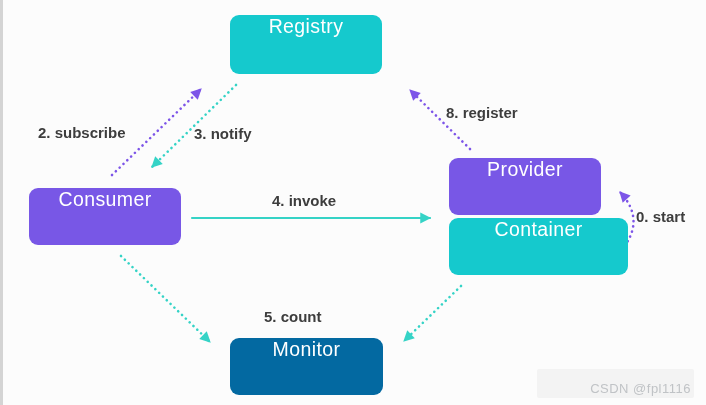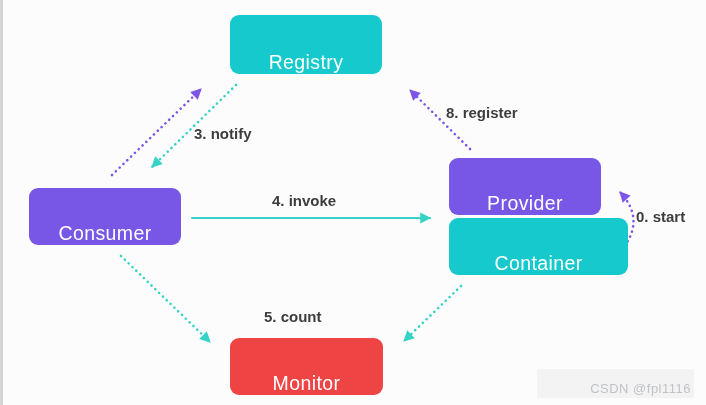--- a/index.html
+++ b/index.html
@@ -13,21 +13,21 @@
   }
   .edge-line {
     position: absolute;
     left: 0; top: 0;
     width: 3px; height: 405px;
     background: #d4d4d4;
   }
   .node {
     position: absolute;
     display: flex;
-    align-items: flex-end;
+    align-items: flex-start;
     justify-content: center;
     border-radius: 9px;
     color: #ffffff;
     font-size: 19.5px;
     letter-spacing: 0.4px;
   }
   .node-registry  { left: 230px; top: 15px;  width: 152px; height: 59px; }
   .node-consumer  { left: 29px;  top: 188px; width: 152px; height: 57px; }
   .node-provider  { left: 449px; top: 158px; width: 152px; height: 57px; }
   .node-container { left: 449px; top: 218px; width: 179px; height: 57px; }
@@ -105,24 +105,25 @@
   </div>
 
   <div class="node node-consumer" style="background-color: rgb(120, 87, 230);">
     <span>Consumer</span>
   </div>
 
   <div class="node node-container" style="background-color: rgb(21, 201, 205);">
     <span>Container</span>
   </div>
 
-  <div class="node node-monitor" style="background-color: #ef4444;">
+  <div class="node node-monitor" style="background-color: #0369a1;">
     <span>Monitor</span>
   </div>
 
+  <div class="edge-label lbl-subscribe">2. subscribe</div>
   <div class="edge-label lbl-notify">3. notify</div>
   <div class="edge-label lbl-register">8. register</div>
   <div class="edge-label lbl-invoke">4. invoke</div>
   <div class="edge-label lbl-count">5. count</div>
   <div class="edge-label lbl-start">0. start</div>
 
   <div class="watermark-strip">
     <span class="watermark-text">CSDN @fpl1116</span>
   </div>
 

